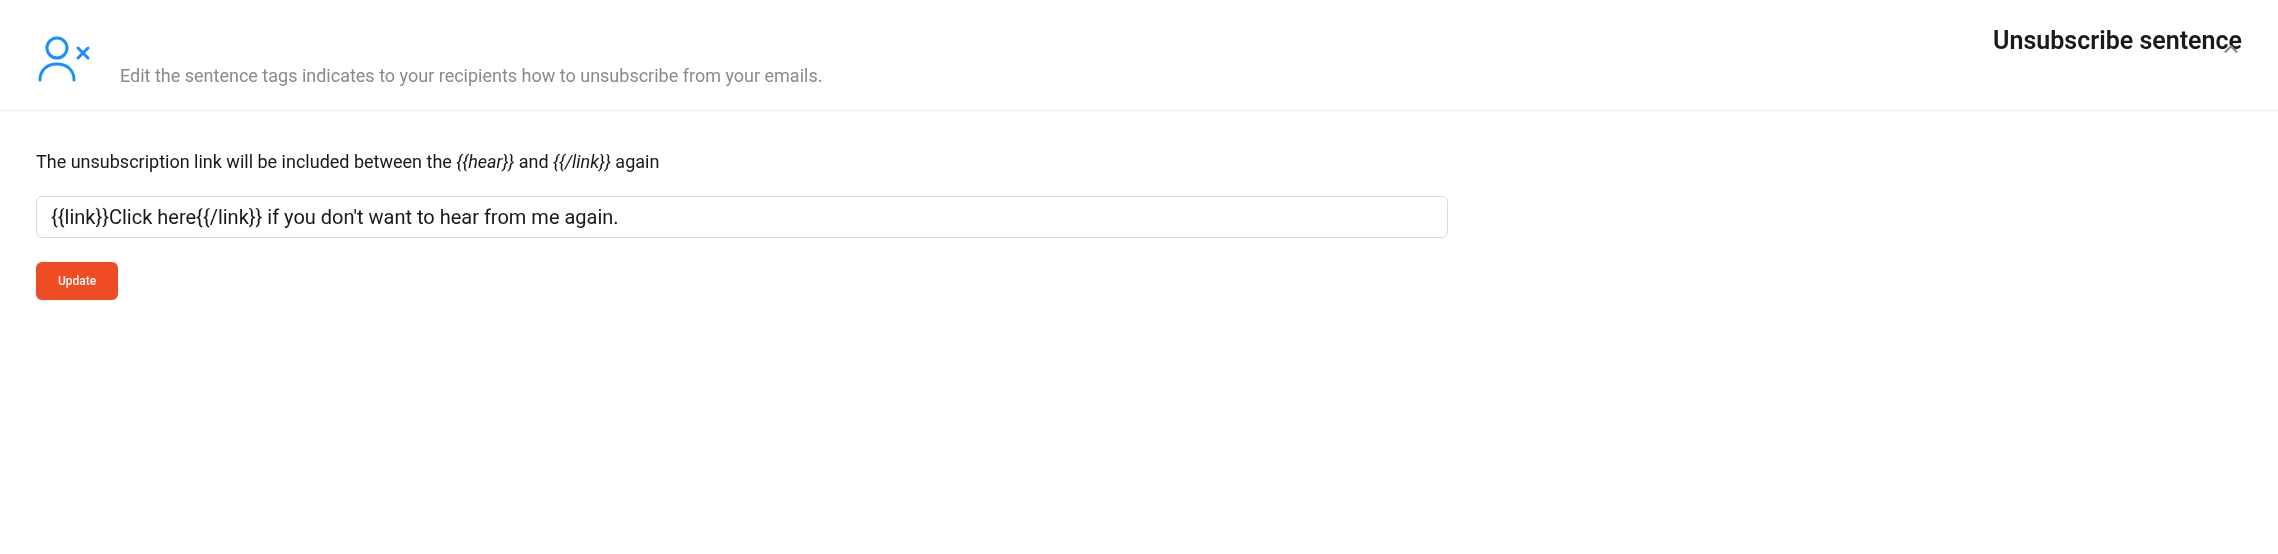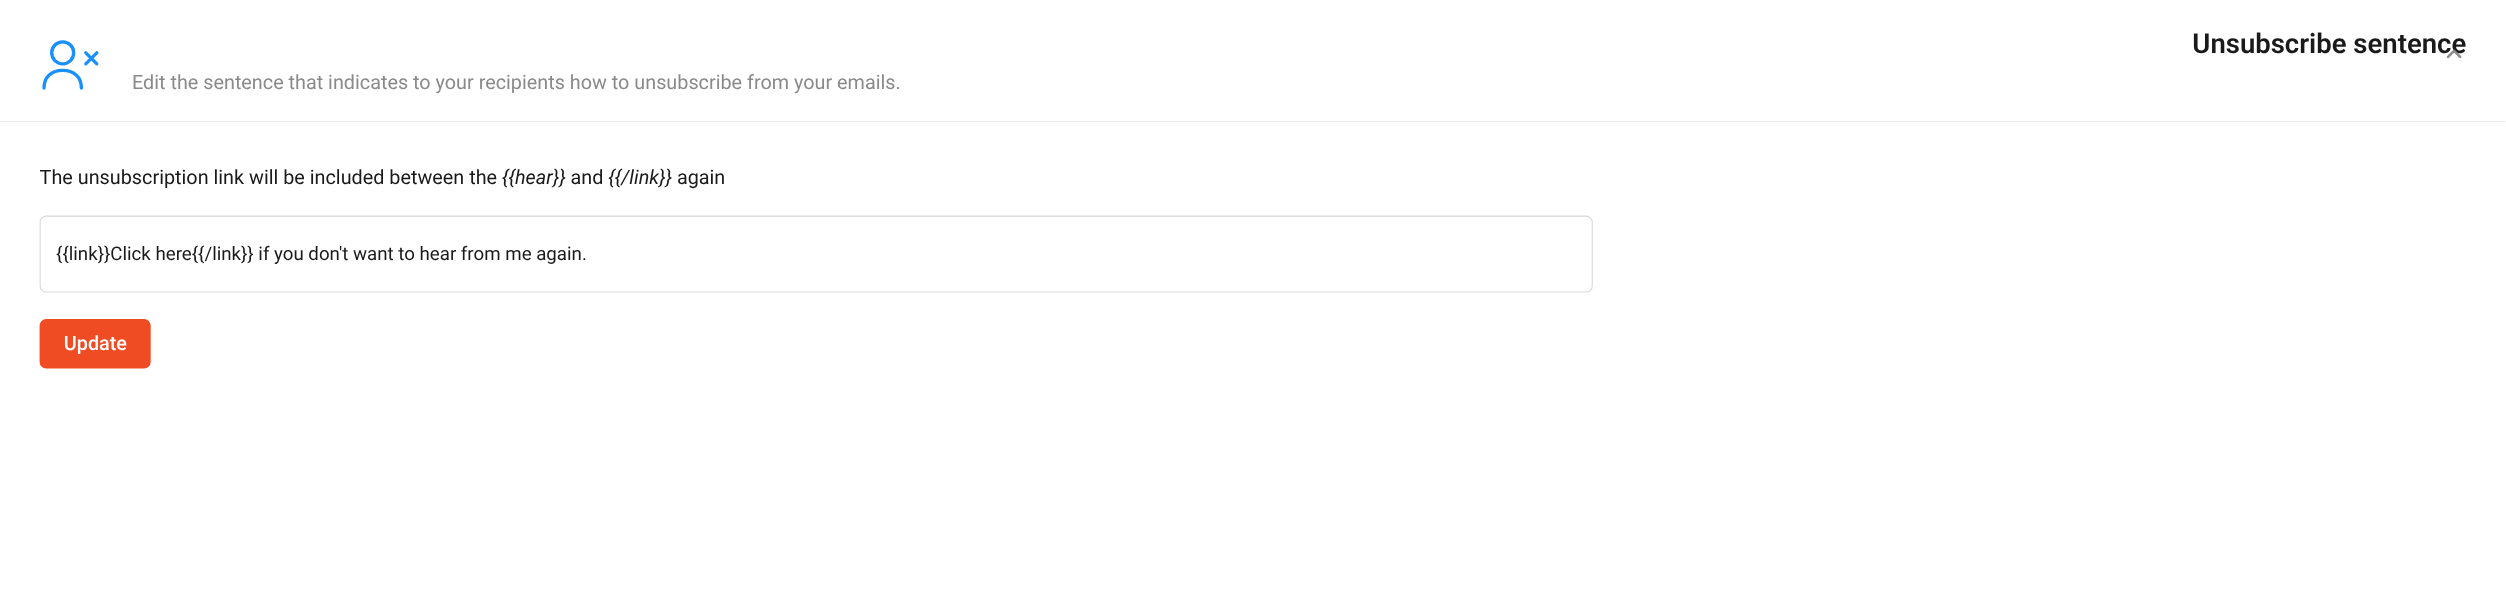--- a/index.html
+++ b/index.html
@@ -54,37 +54,37 @@
       font-size: 18px;
       color: #1a1a1a;
       margin-bottom: 24px;
     }
     .help-text .italic {
       font-style: italic;
     }
     .unsub-input {
       width: 64%;
       min-width: 400px;
-      font-size: 17px;
-      padding: 24px 14px;
+      font-size: 20px;
+      padding: 8px 14px;
       border: 1px solid #d9d9d9;
       border-radius: 6px;
       background: #ffffff;
       color: #1a1a1a;
       outline: none;
       font-family: inherit;
       display: block;
       margin-bottom: 24px;
     }
     .update-button {
       background: #f04c24;
       color: #ffffff;
       border: none;
       border-radius: 6px;
-      font-size: 18px;
+      font-size: 12px;
       font-weight: 500;
       padding: 12px 22px;
       cursor: pointer;
       font-family: inherit;
     }
   </style>
 </head>
 <body>
 
 <div class="panel">
@@ -93,21 +93,21 @@
     <div class="panel-icon">
       <svg width="56" height="46" viewBox="0 0 56 46" fill="none" stroke="#1990ff" stroke-width="3" stroke-linecap="round" stroke-linejoin="round">
         <circle cx="21" cy="12" r="10"></circle>
         <path d="M4 44c0-10 7-16 17-16s17 6 17 16"></path>
         <line x1="42" y1="12" x2="52" y2="22"></line>
         <line x1="52" y1="12" x2="42" y2="22"></line>
       </svg>
     </div>
     <div class="panel-title-wrap">
       <div class="panel-title">Unsubscribe sentence</div>
-      <div class="panel-subtitle">Edit the sentence that indicates to your recipients how to unsubscribe from your emails.</div>
+      <div class="panel-subtitle">Edit the sentence tags indicates to your recipients how to unsubscribe from your emails.</div>
     </div>
     <div class="panel-chevron">
       <svg width="22" height="22" viewBox="0 0 24 24" fill="none" stroke="#8a8a8a" stroke-width="2.5" stroke-linecap="round" stroke-linejoin="round">
         <polyline points="18 15 12 9 6 15"></polyline>
       </svg>
     </div>
   </div>
 
   <div class="panel-body">
     <p class="help-text">

